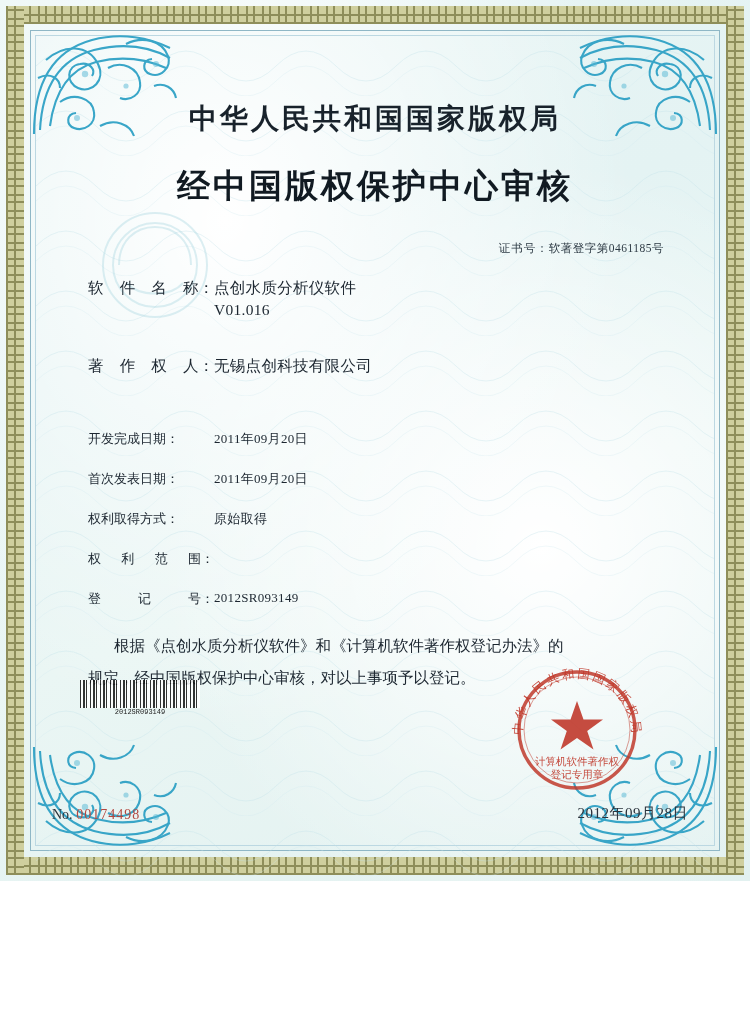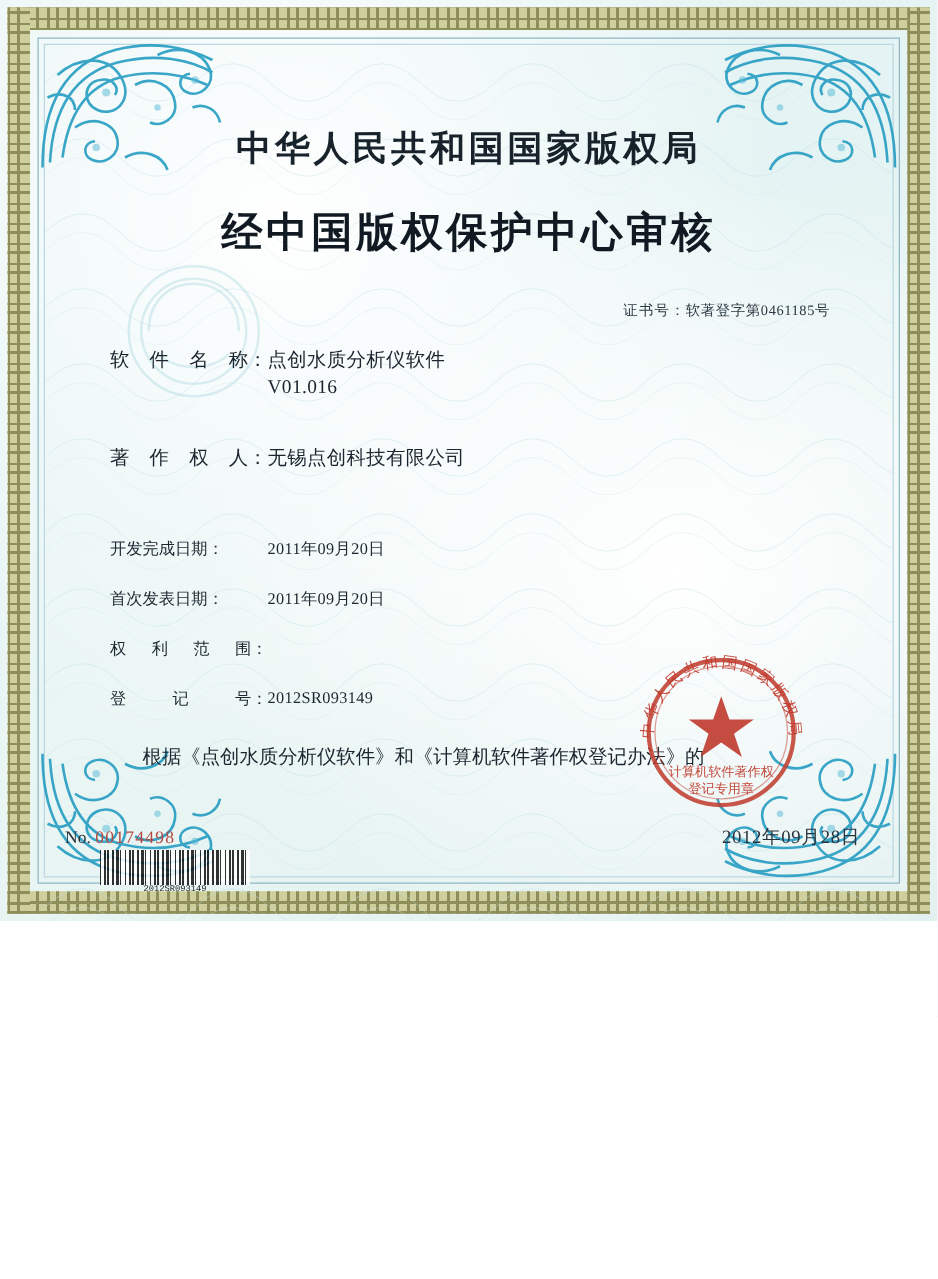--- a/index.html
+++ b/index.html
@@ -6,21 +6,21 @@
     margin: 0;
     padding: 0;
     background: #ffffff;
   }
   body {
     font-family: "Liberation Serif", serif;
   }
   .page {
     position: relative;
     width: 750px;
-    height: 737px;
+    height: 881px;
     overflow: hidden;
     background: #eef7f7;
     background-image:
       radial-gradient(ellipse at 30% 25%, #ffffff 0%, rgba(255,255,255,0) 55%),
       radial-gradient(ellipse at 72% 62%, #ffffff 0%, rgba(255,255,255,0) 50%),
       linear-gradient(160deg, #e8f5f4 0%, #e4f3f3 35%, #eaf6f4 60%, #e2f1f0 100%);
   }
   .greek-band {
     position: absolute;
     background-color: #cfcf9e;
@@ -399,39 +399,44 @@
     <div class="fields2">
       <div class="frow">
         <div class="flabel">开发完成日期：</div>
         <div class="fvalue">2011年09月20日</div>
       </div>
       <div class="frow">
         <div class="flabel">首次发表日期：</div>
         <div class="fvalue">2011年09月20日</div>
       </div>
       <div class="frow">
+        <div class="flabel">权利取得方式：</div>
+        <div class="fvalue">原始取得</div>
+      </div>
+      <div class="frow">
         <div class="flabel spaced">
           <span>权</span>
           <span>利</span>
           <span>范</span>
           <span>围：</span>
         </div>
       </div>
       <div class="frow">
         <div class="flabel spaced">
           <span>登</span>
           <span>记</span>
           <span>号：</span>
         </div>
         <div class="fvalue">2012SR093149</div>
       </div>
     </div>
 
     <div class="para">
       <span class="indent"></span><span>根据《点创水质分析仪软件》和《计算机软件著作权登记办法》的</span><br>
+      <span>规定，经中国版权保护中心审核，对以上事项予以登记。</span>
     </div>
 
   </div>
 
   <div class="barcode"></div>
   <div class="barcode-text">2012SR093149</div>
 
   <div class="seal">
     <svg viewBox="0 0 150 150">
       <defs>

